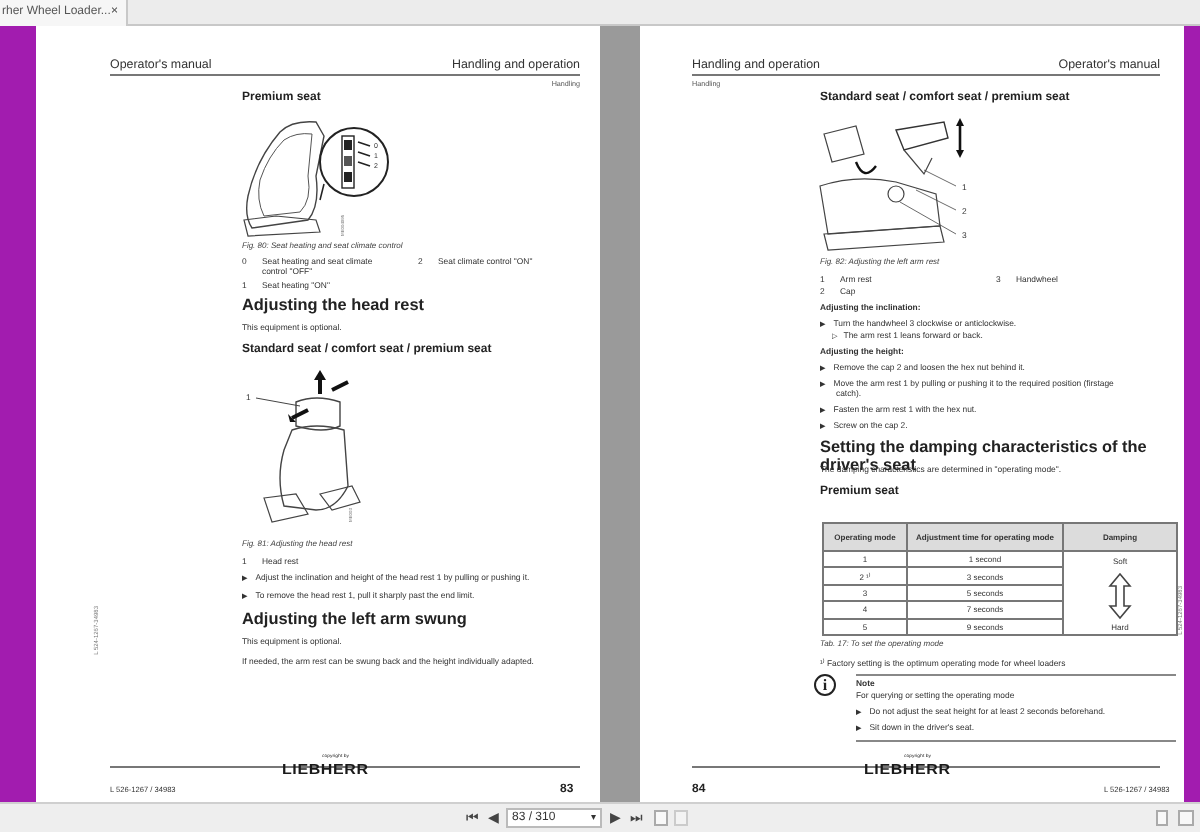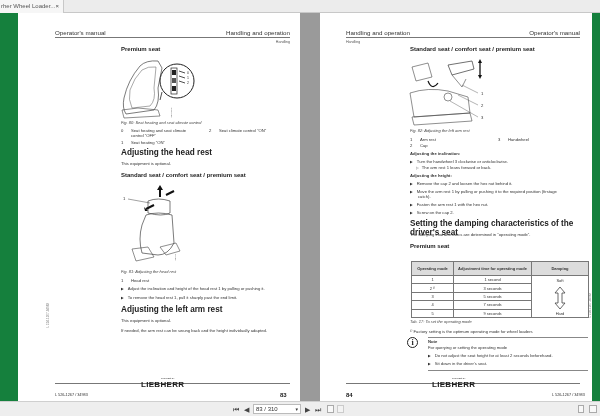--- a/index.html
+++ b/index.html
@@ -1,20 +1,20 @@
 <!DOCTYPE html>
 <html><head>
 <meta charset="utf-8">
 <style>
 *{box-sizing:border-box;margin:0;padding:0}
 html,body{width:600px;height:416px;overflow:hidden;background:#9a9a9a;font-family:"Liberation Sans",sans-serif;color:#222}
 .tabbar{position:absolute;left:0;top:0;width:600px;height:13px;background:#ececec;border-bottom:1px solid #c8c8c8}
 .tab{position:absolute;left:0;top:0;width:64px;height:13px;background:#f6f6f6;border-right:1px solid #c8c8c8;font-size:6px;line-height:13px;padding-left:1px;color:#555;white-space:nowrap;overflow:hidden}
 .tab .x{position:absolute;right:4px;top:0;font-size:6px;color:#444}
-.viewer{position:absolute;left:0;top:13px;width:600px;height:388px;background:#15803d}
+.viewer{position:absolute;left:0;top:13px;width:600px;height:388px;background:#a21caf}
 .page{position:absolute;top:0;background:#fff;height:388px;overflow:hidden}
 .page.left{left:18px;width:282px}
 .page.right{left:320px;width:272px}
 .divider{position:absolute;left:300px;top:0;width:20px;height:388px;background:#9a9a9a}
 .hdr{position:absolute;top:16px;font-size:6.2px;color:#333}
 .hdrline{position:absolute;top:24px;height:1px;background:#777}
 .sub{position:absolute;top:27px;font-size:3.6px;color:#555}
 .h3{position:absolute;font-size:6px;font-weight:bold;color:#222}
 .h2{position:absolute;font-size:8.2px;font-weight:bold;color:#222}
 .p{position:absolute;font-size:4.2px;color:#333;white-space:nowrap}
@@ -105,21 +105,21 @@
       <text x="58" y="78" font-size="2.2" fill="#777" transform="rotate(-90 58 78)">ME003</text>
     </svg>
     <div class="p" style="left:105px;top:183px">1</div>
 
     <div class="cap" style="left:103px;top:256px">Fig. 81: Adjusting the head rest</div>
     <div class="p" style="left:103px;top:265px">1</div>
     <div class="p" style="left:113px;top:265px">Head rest</div>
     <div class="bul" style="left:103px;top:273px">Adjust the inclination and height of the head rest 1 by pulling or pushing it.</div>
     <div class="bul" style="left:103px;top:282px">To remove the head rest 1, pull it sharply past the end limit.</div>
 
-    <div class="h2" style="left:103px;top:292px">Adjusting the left arm rest</div>
+    <div class="h2" style="left:103px;top:292px">Adjusting the left arm swung</div>
     <div class="p" style="left:103px;top:305px">This equipment is optional.</div>
     <div class="p" style="left:103px;top:315px">If needed, the arm rest can be swung back and the height individually adapted.</div>
 
     <div class="vtext" style="left:28px;top:290px">L 524-1267-34983</div>
 
     <div class="footline" style="left:37px;width:235px"></div>
     <div class="foot" style="left:37px">L 526-1267 / 34983</div>
     <div class="logo" style="left:123px"><small>copyright by</small><span>LIEBHERR</span></div>
     <div class="pnum" style="left:262px">83</div>
   </div>

